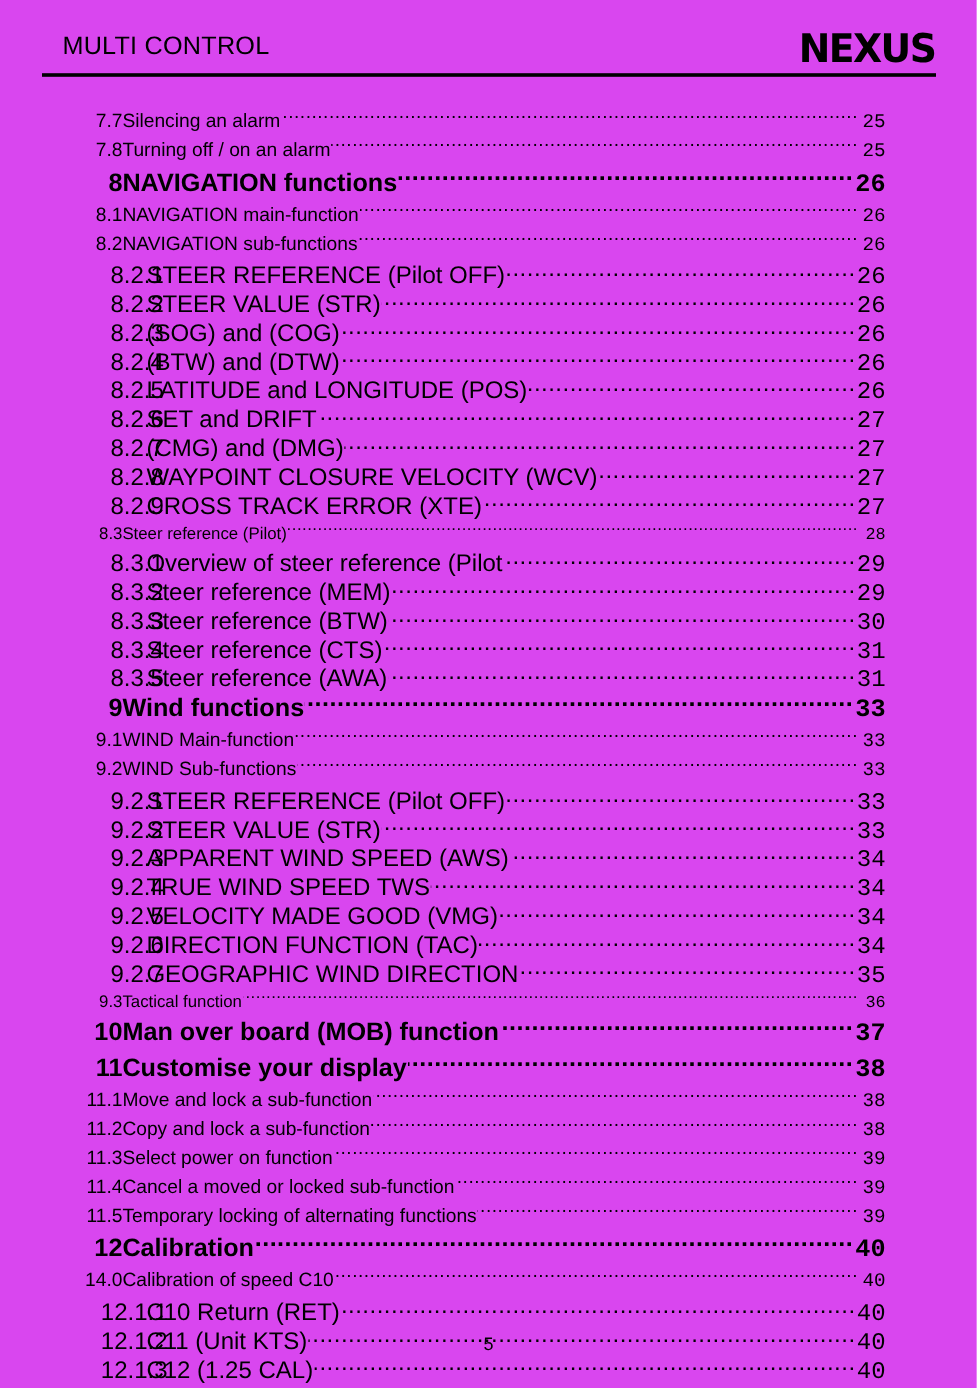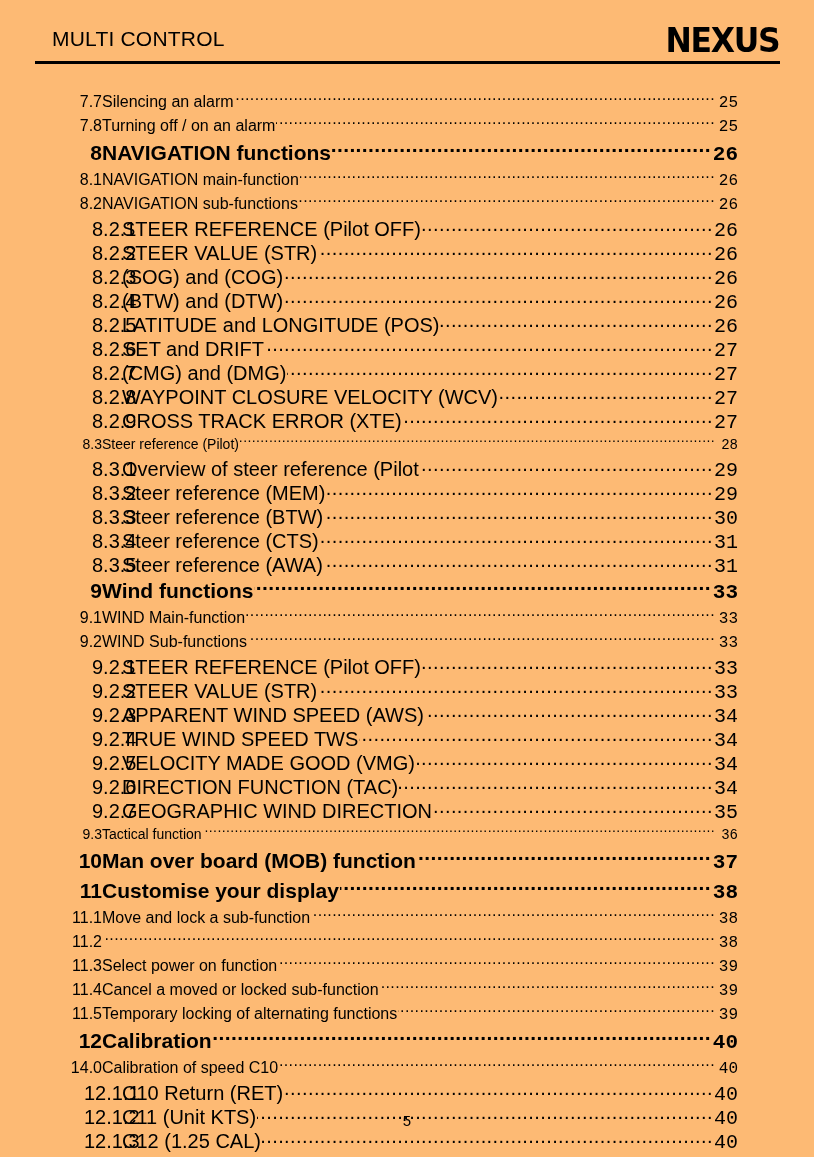--- a/index.html
+++ b/index.html
@@ -10,21 +10,21 @@
   }
   body {
     font-family: "Liberation Sans", sans-serif;
     color: #000000;
   }
   .page {
     position: relative;
     width: 814px;
     height: 1157px;
     margin: 0 auto;
-    background: #fdba74;
+    background: #d946ef;
     overflow: hidden;
   }
 
   
   .header {
     position: absolute;
     left: 35px;
     top: 26px;
     width: 745px;
     height: 40px;
@@ -360,20 +360,21 @@
         <span class="pg">38</span>
       </div>
       <div class="toc-row lvl-2 wide">
         <span class="num">11.1</span>
         <span class="title">Move and lock a sub-function</span>
         <span class="leader"></span>
         <span class="pg">38</span>
       </div>
       <div class="toc-row lvl-2 wide">
         <span class="num">11.2</span>
+        <span class="title">Copy and lock a sub-function</span>
         <span class="leader"></span>
         <span class="pg">38</span>
       </div>
       <div class="toc-row lvl-2 wide">
         <span class="num">11.3</span>
         <span class="title">Select power on function</span>
         <span class="leader"></span>
         <span class="pg">39</span>
       </div>
       <div class="toc-row lvl-2 wide">

